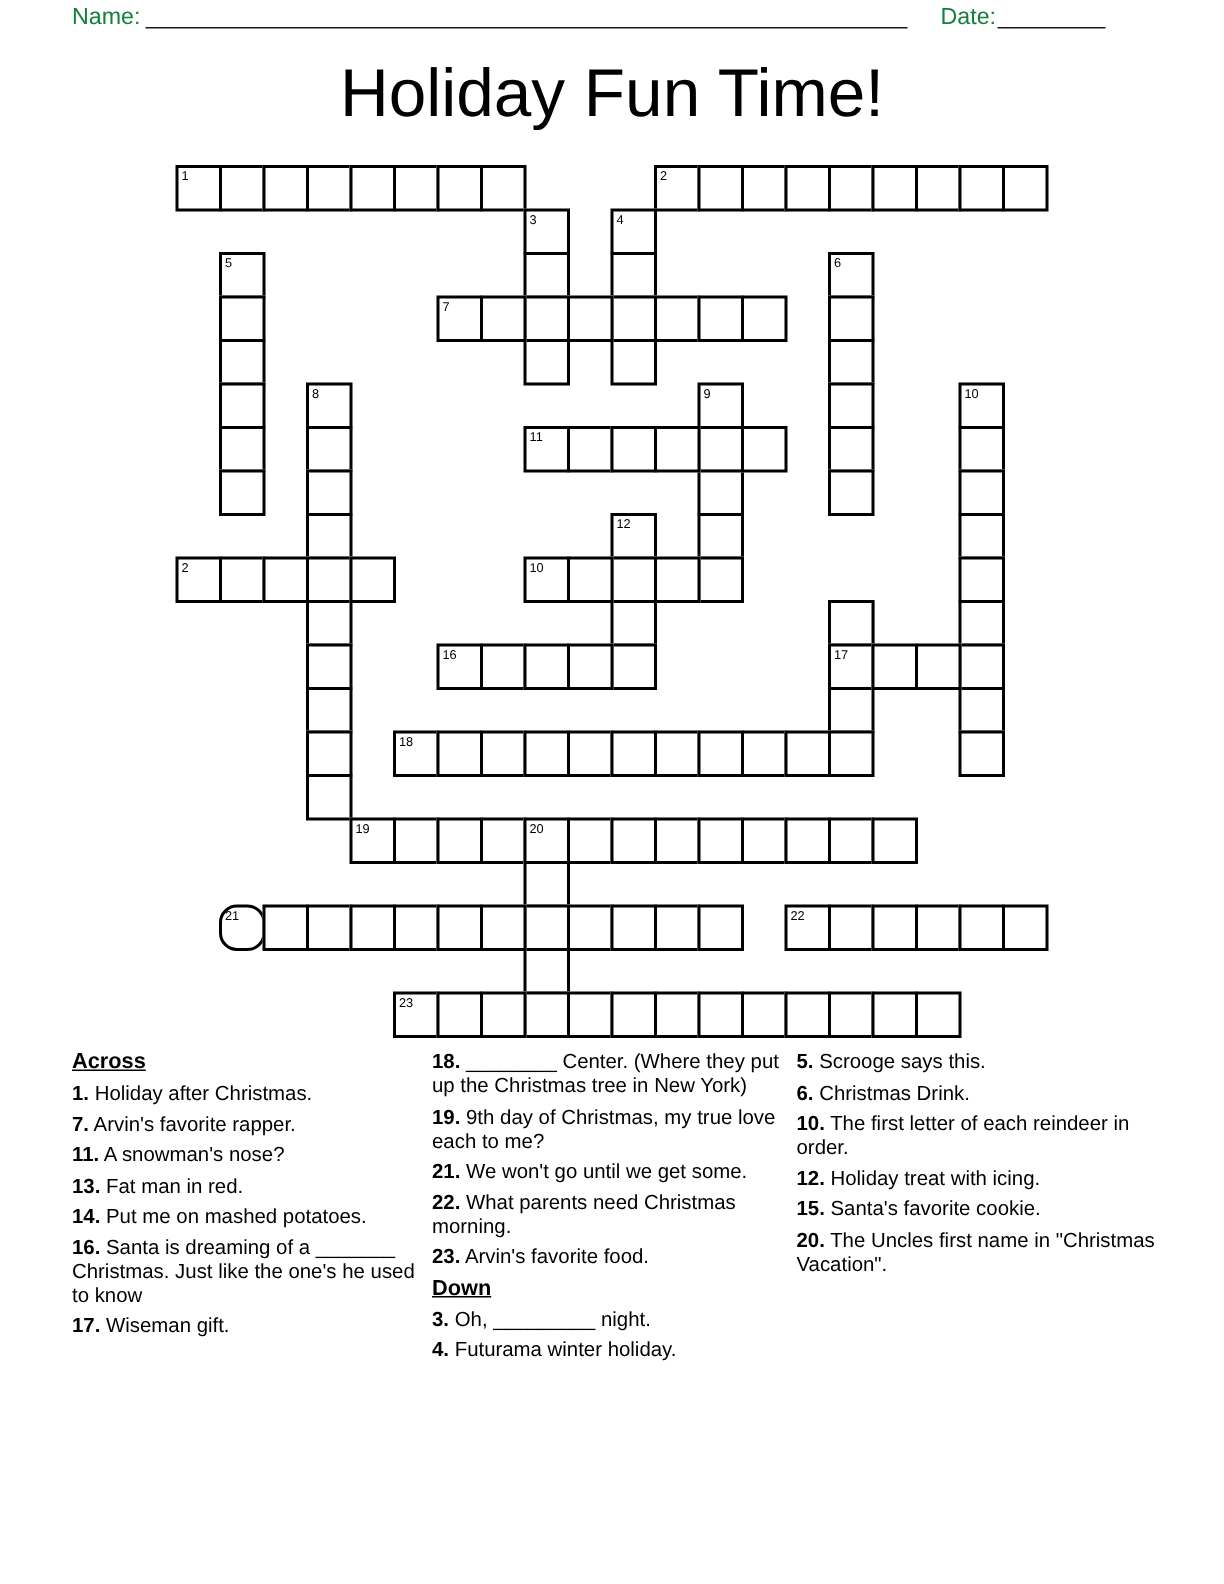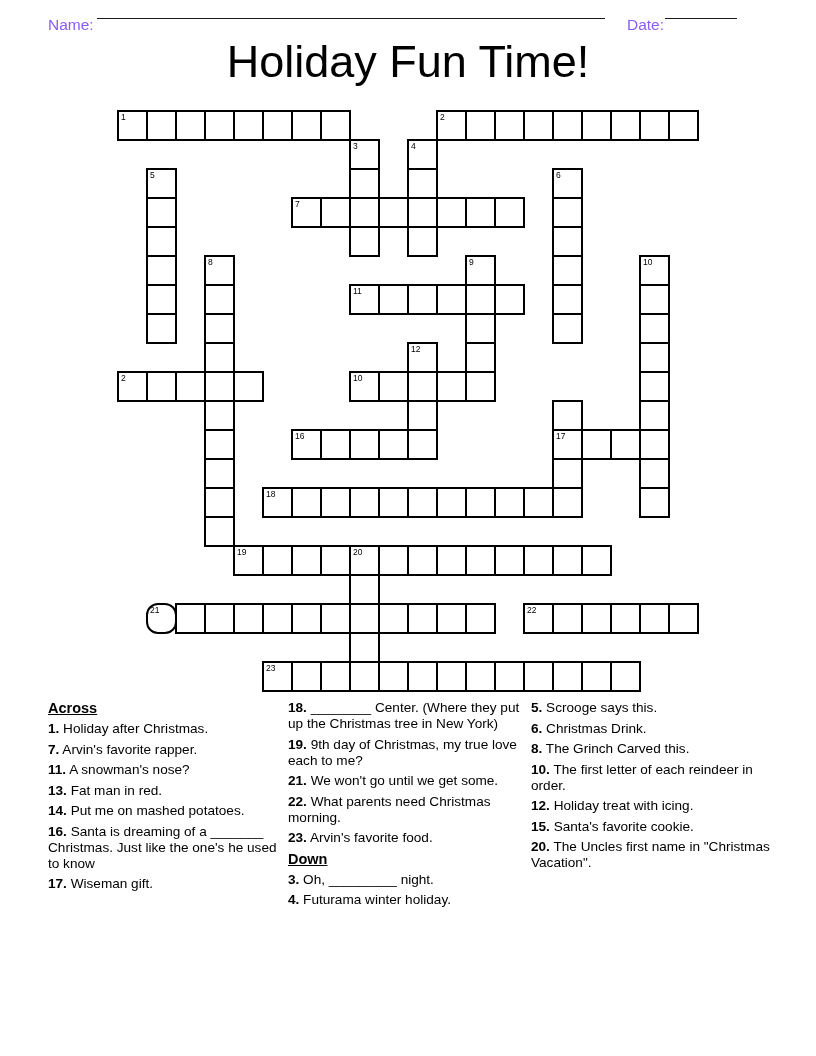--- a/index.html
+++ b/index.html
@@ -1,21 +1,21 @@
 <!DOCTYPE html>
 <html><head>
 <meta charset="utf-8">
 <style>
   html,body { margin:0; padding:0; background:#fff; }
   .page {
     position:relative; width:816px; height:1056px; background:#fff;
     font-family:"Liberation Sans", sans-serif; color:#000; overflow:hidden;
   }
   
-  .hdr-label { position:absolute; top:16px; font-size:15.5px; color:#8b5cf6; }
+  .hdr-label { position:absolute; top:3px; font-size:15.5px; color:#15803d; }
   #name-label { left:48px; }
   #date-label { left:627px; }
   .blank-line { position:absolute; top:17px; height:1px; border-bottom:1.6px solid #1a1a1a; }
   #name-line { left:97px; width:508px; }
   #date-line { left:665px; width:72px; }
   
   .title {
     position:absolute; top:36px; left:0; width:100%;
     text-align:center; font-size:45px; font-weight:400; letter-spacing:0px;
     margin:0; color:#000;
@@ -270,20 +270,19 @@
       <p class="clue"><b>21.</b><span> We won't go until we get some.</span></p>
       <p class="clue"><b>22.</b><span> What parents need Christmas morning.</span></p>
       <p class="clue"><b>23.</b><span> Arvin's favorite food.</span></p>
       <div class="clue-header">Down</div>
       <p class="clue"><b>3.</b><span> Oh, _________ night.</span></p>
       <p class="clue"><b>4.</b><span> Futurama winter holiday.</span></p>
     </div>
   <div class="clue-col" id="cluecol2">
       <p class="clue"><b>5.</b><span> Scrooge says this.</span></p>
       <p class="clue"><b>6.</b><span> Christmas Drink.</span></p>
-      <p class="clue"><b>8.</b><span> The Grinch Carved this.</span></p>
       <p class="clue"><b>10.</b><span> The first letter of each reindeer in order.</span></p>
       <p class="clue"><b>12.</b><span> Holiday treat with icing.</span></p>
       <p class="clue"><b>15.</b><span> Santa's favorite cookie.</span></p>
       <p class="clue"><b>20.</b><span> The Uncles first name in "Christmas Vacation".</span></p>
     </div>
 
 </div>
 
 </body></html>

